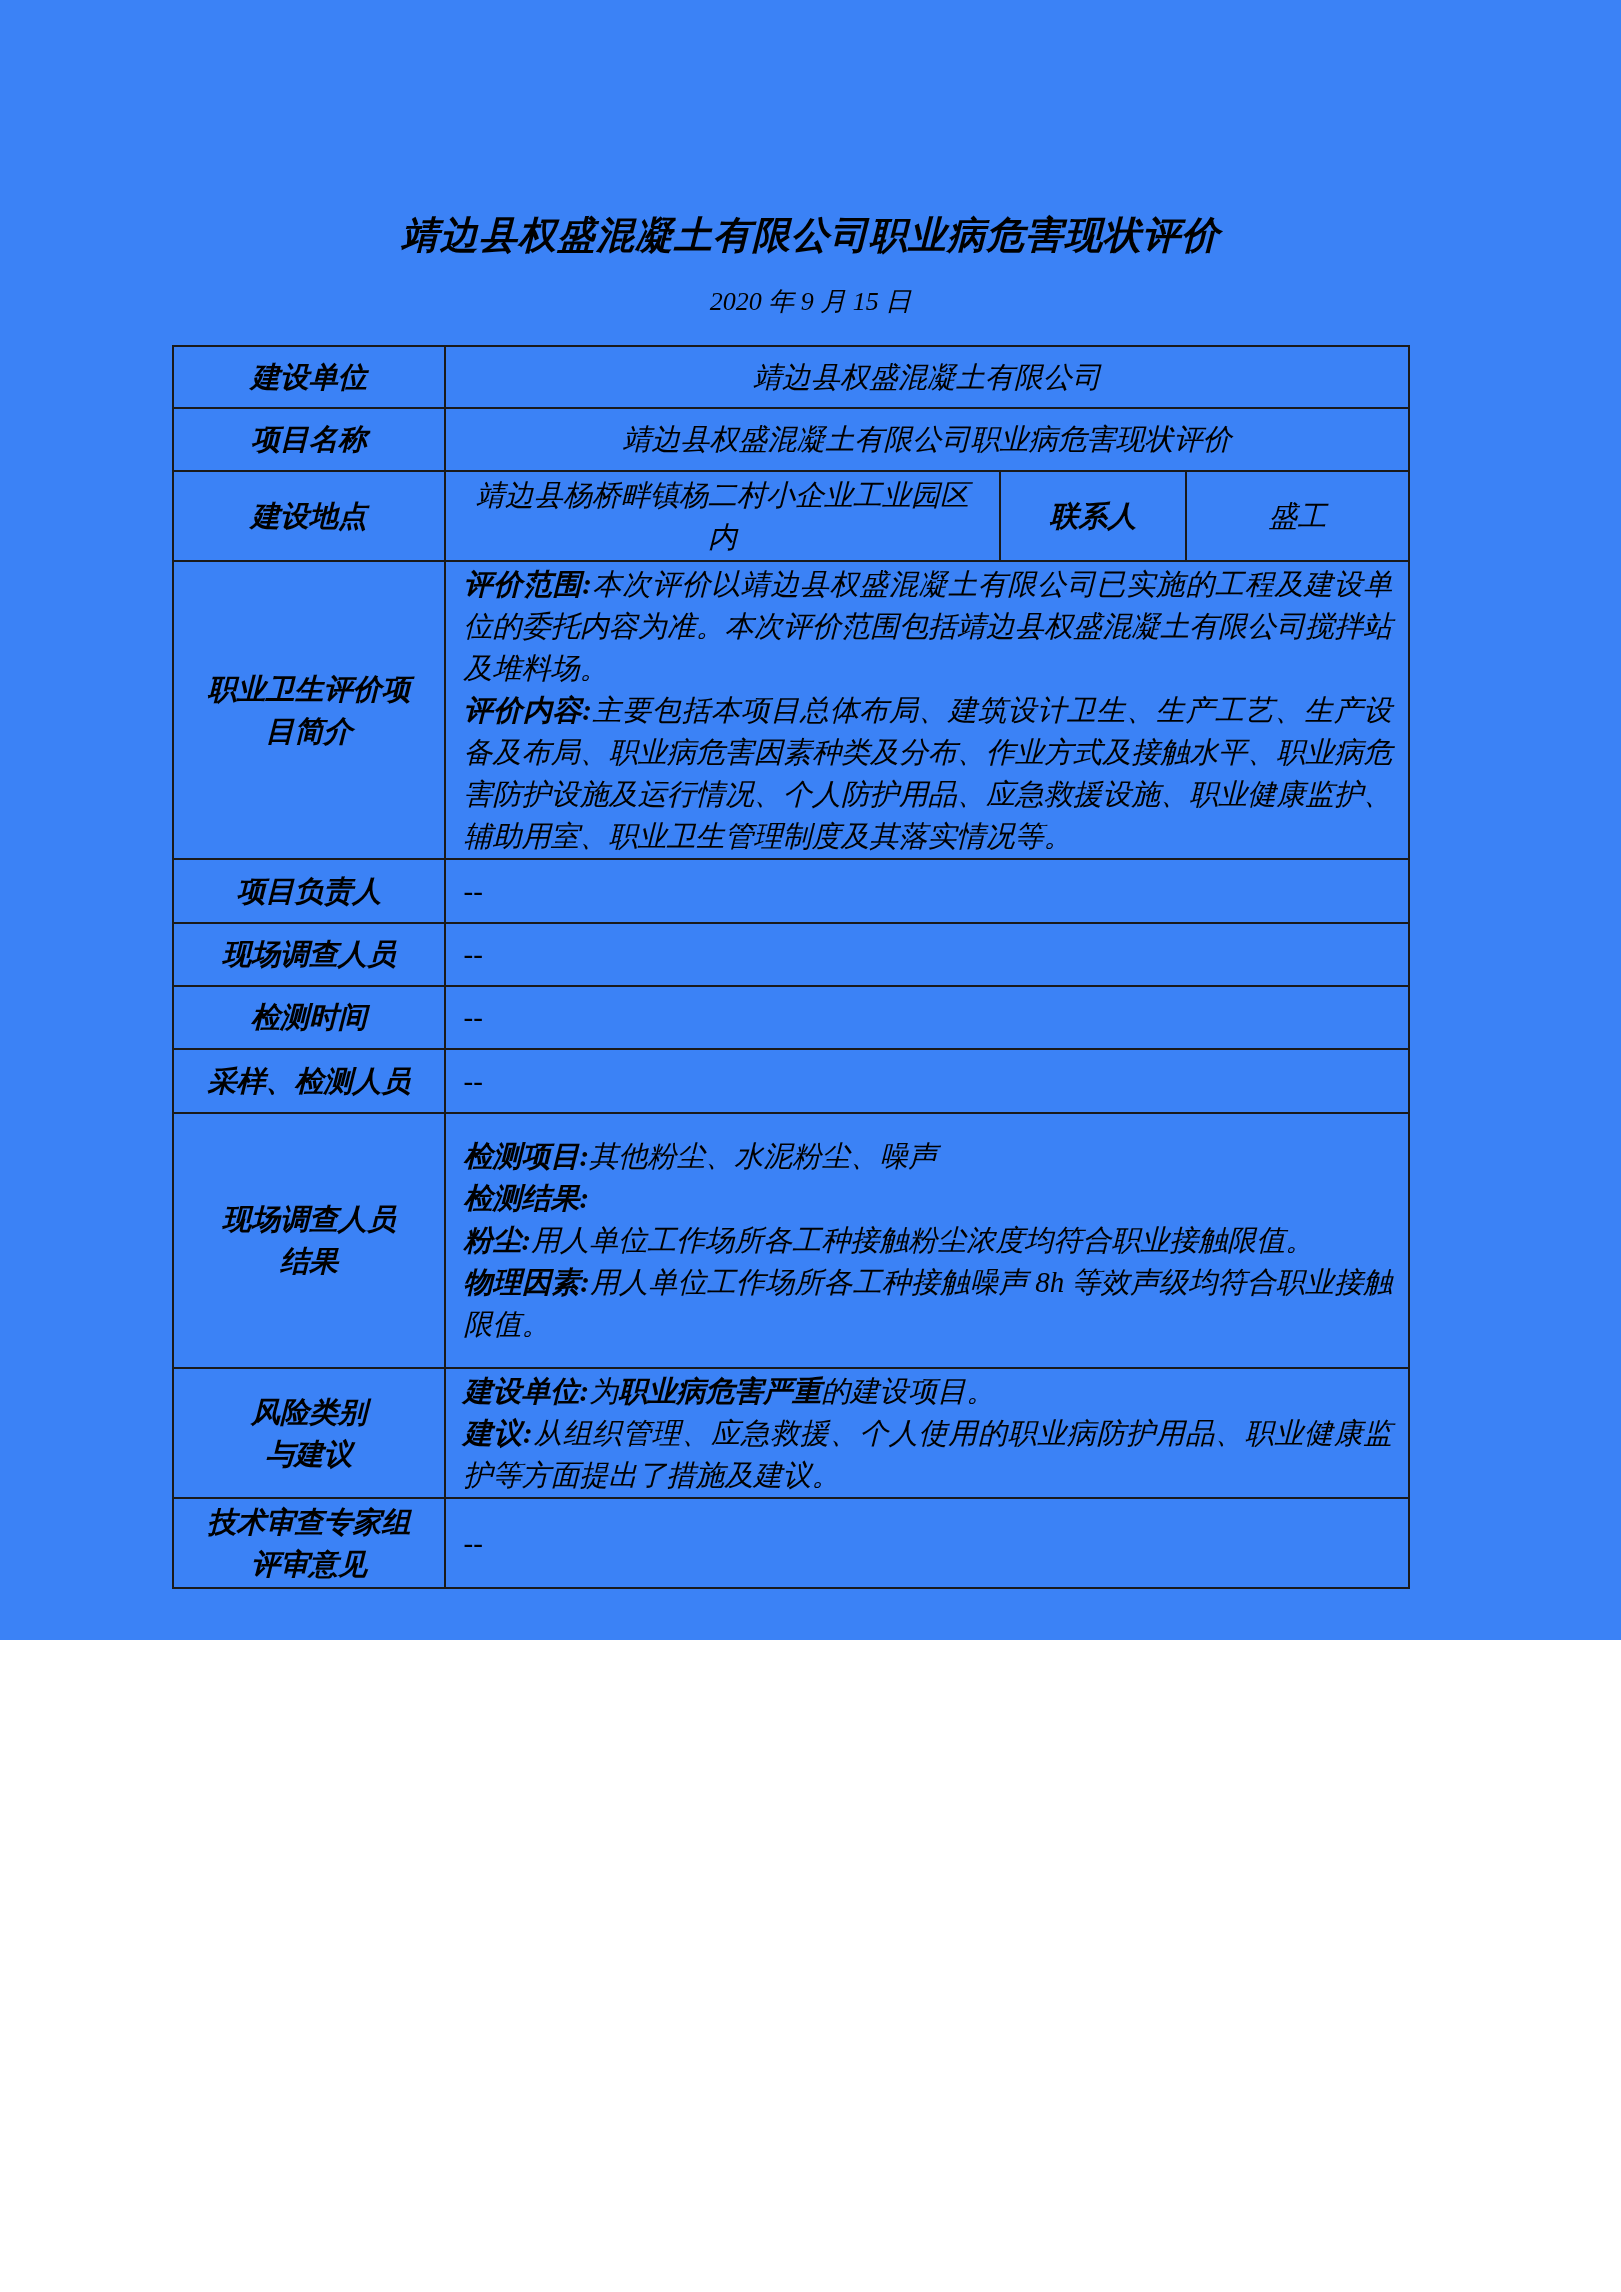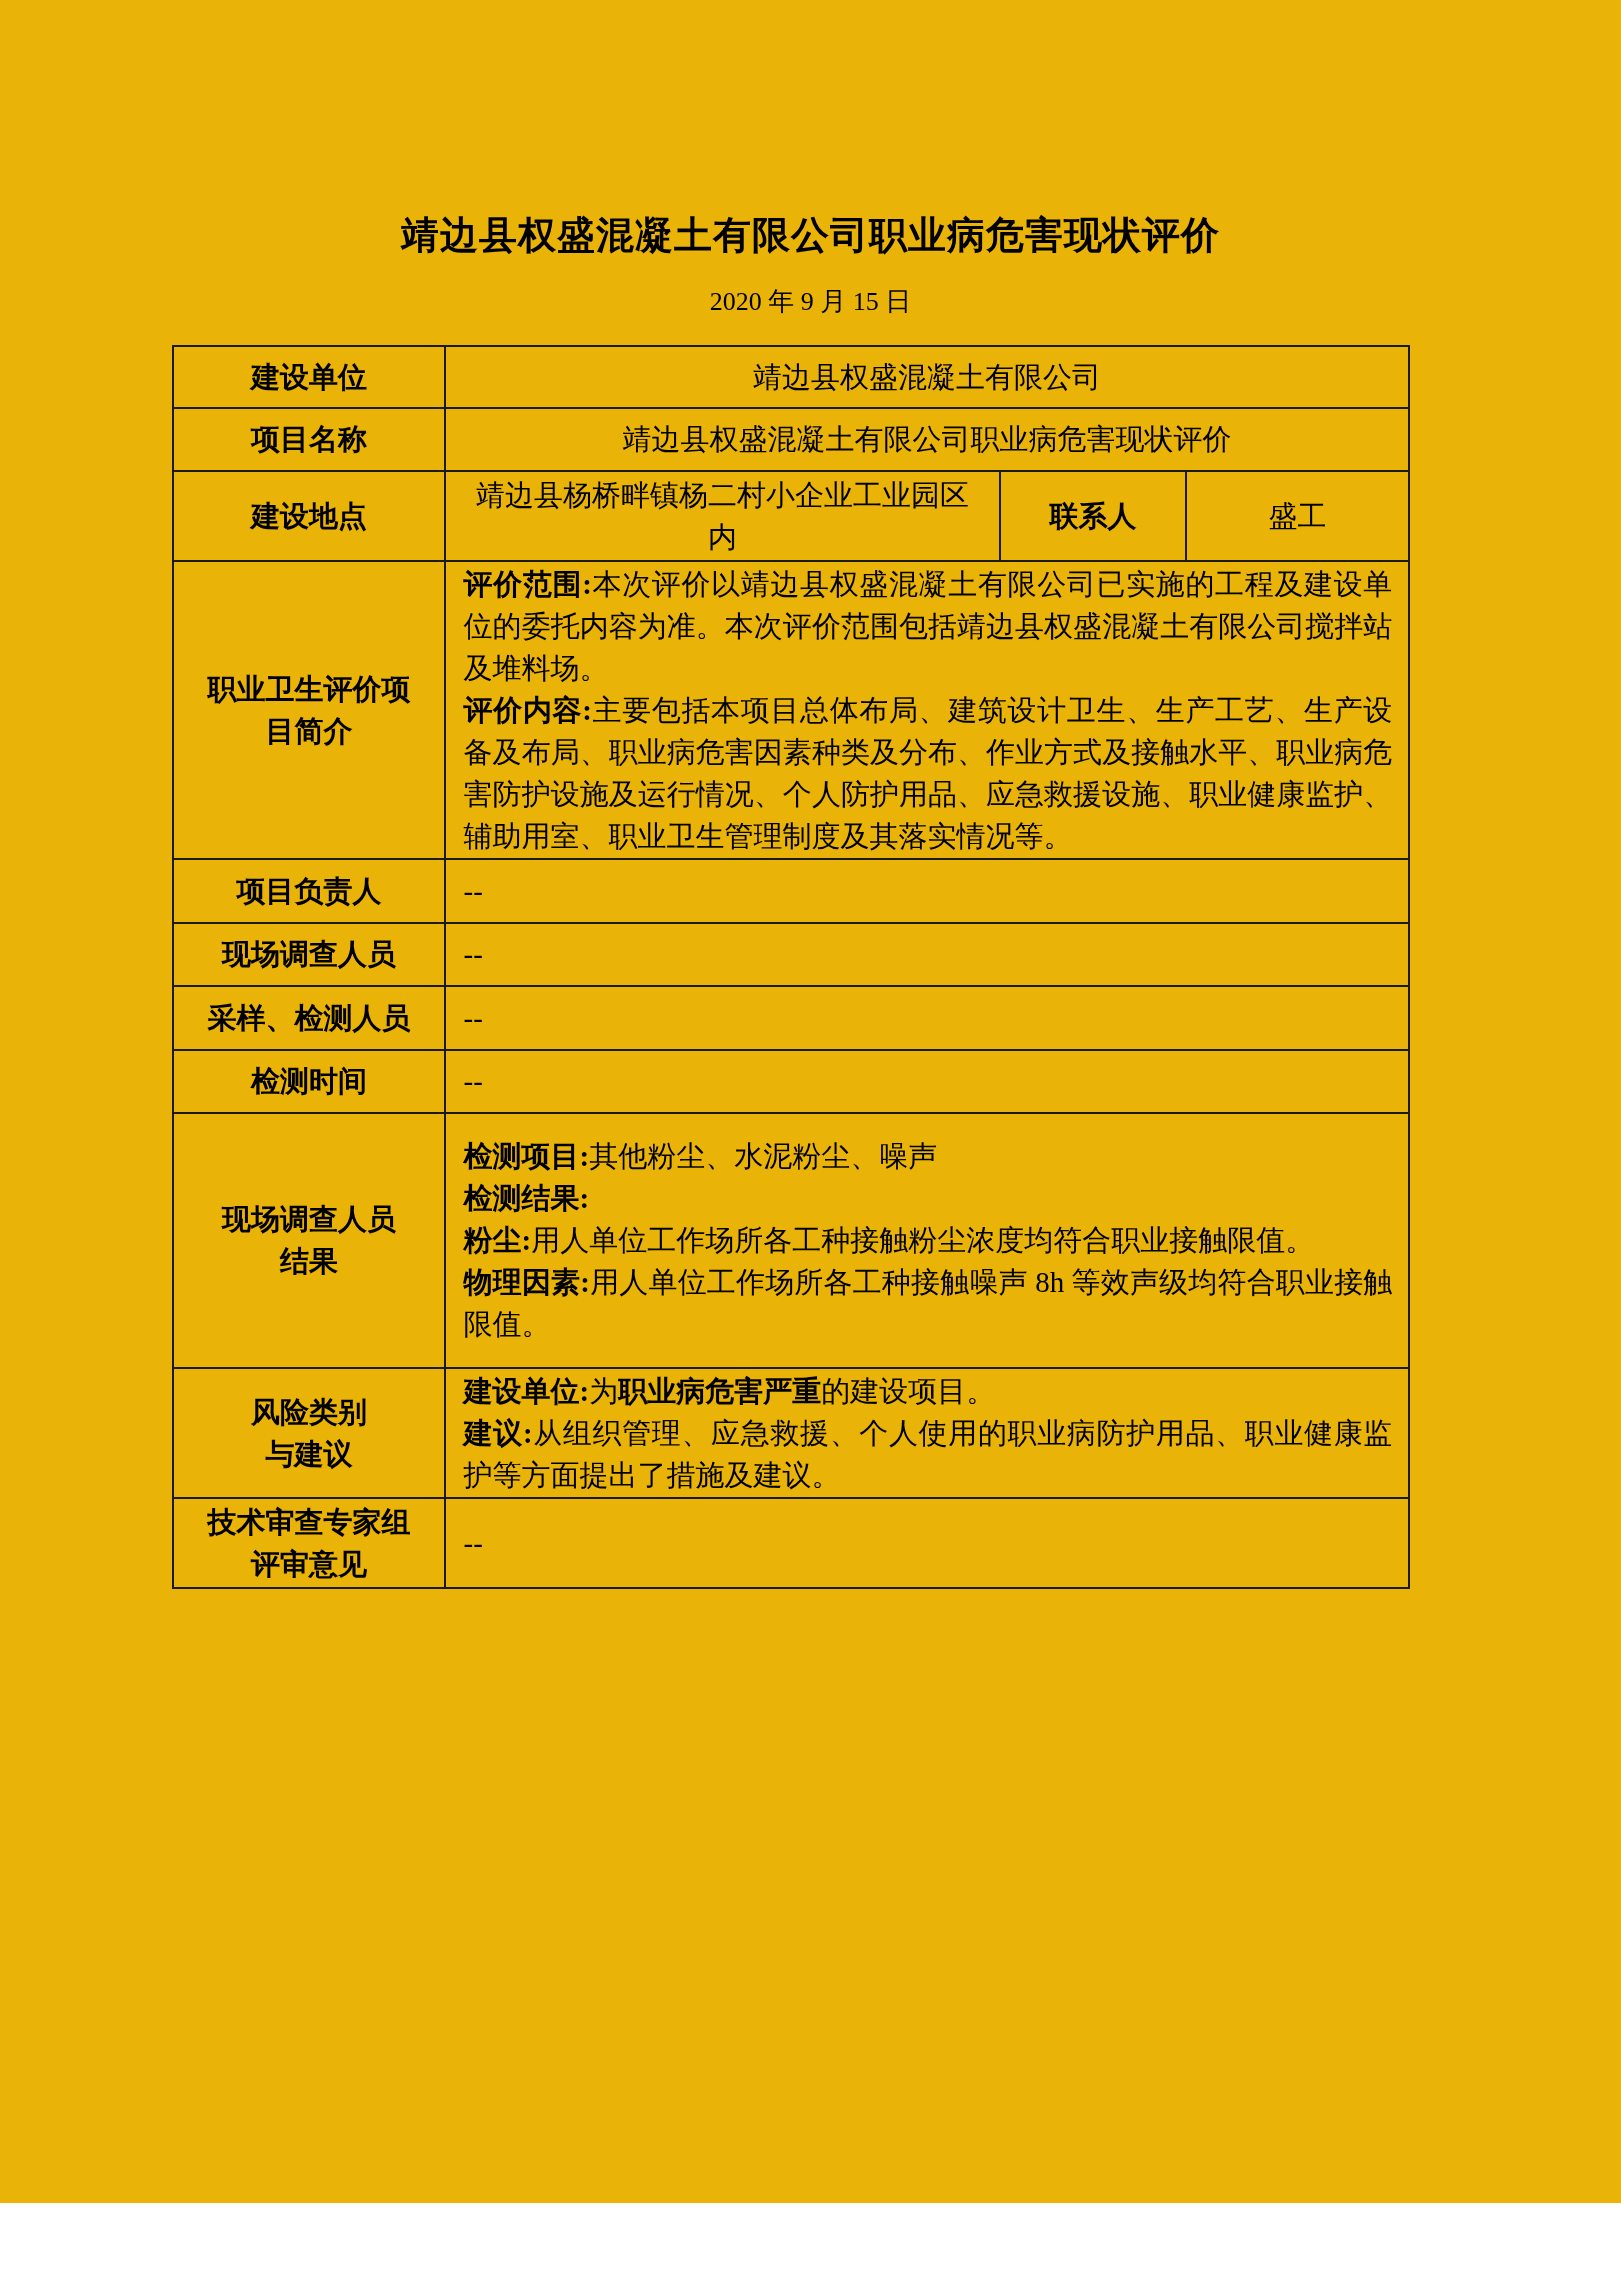--- a/index.html
+++ b/index.html
@@ -1,24 +1,25 @@
 <!DOCTYPE html>
 <html><head>
 <meta charset="utf-8">
 <style>
   * { box-sizing: border-box; }
   html, body { margin: 0; padding: 0; background: #ffffff; }
   .page {
     position: relative;
     width: 1621px;
-    height: 2203px;
-    background: #eab308;
+    height: 1640px;
+    background: #3b82f6;
     color: #000000;
     font-family: "Liberation Serif", "DejaVu Serif", serif;
     overflow: hidden;
+    font-style: italic;
   }
   .doc-title {
     margin: 0;
     padding-top: 212px;
     text-align: center;
     font-size: 38px;
     line-height: 47px;
     font-weight: bold;
     letter-spacing: 1px;
   }
@@ -101,27 +102,27 @@
       <tr style="height:64px">
         <td class="lbl">项目负责人</td>
         <td class="val-dash" colspan="3">--</td>
       </tr>
 
       <tr style="height:63px">
         <td class="lbl">现场调查人员</td>
         <td class="val-dash" colspan="3">--</td>
       </tr>
 
-      <tr style="height:64px">
-        <td class="lbl">采样、检测人员</td>
+      <tr style="height:63px">
+        <td class="lbl">检测时间</td>
         <td class="val-dash" colspan="3">--</td>
       </tr>
 
-      <tr style="height:63px">
-        <td class="lbl">检测时间</td>
+      <tr style="height:64px">
+        <td class="lbl">采样、检测人员</td>
         <td class="val-dash" colspan="3">--</td>
       </tr>
 
       <tr style="height:255px">
         <td class="lbl">现场调查人员
 结果</td>
         <td class="val-rich" colspan="3">
           <p><span class="b">检测项目:</span><span>其他粉尘、水泥粉尘、噪声</span></p>
           <p><span class="b">检测结果:</span></p>
           <p><span class="b">粉尘:</span><span>用人单位工作场所各工种接触粉尘浓度均符合职业接触限值。</span></p>

